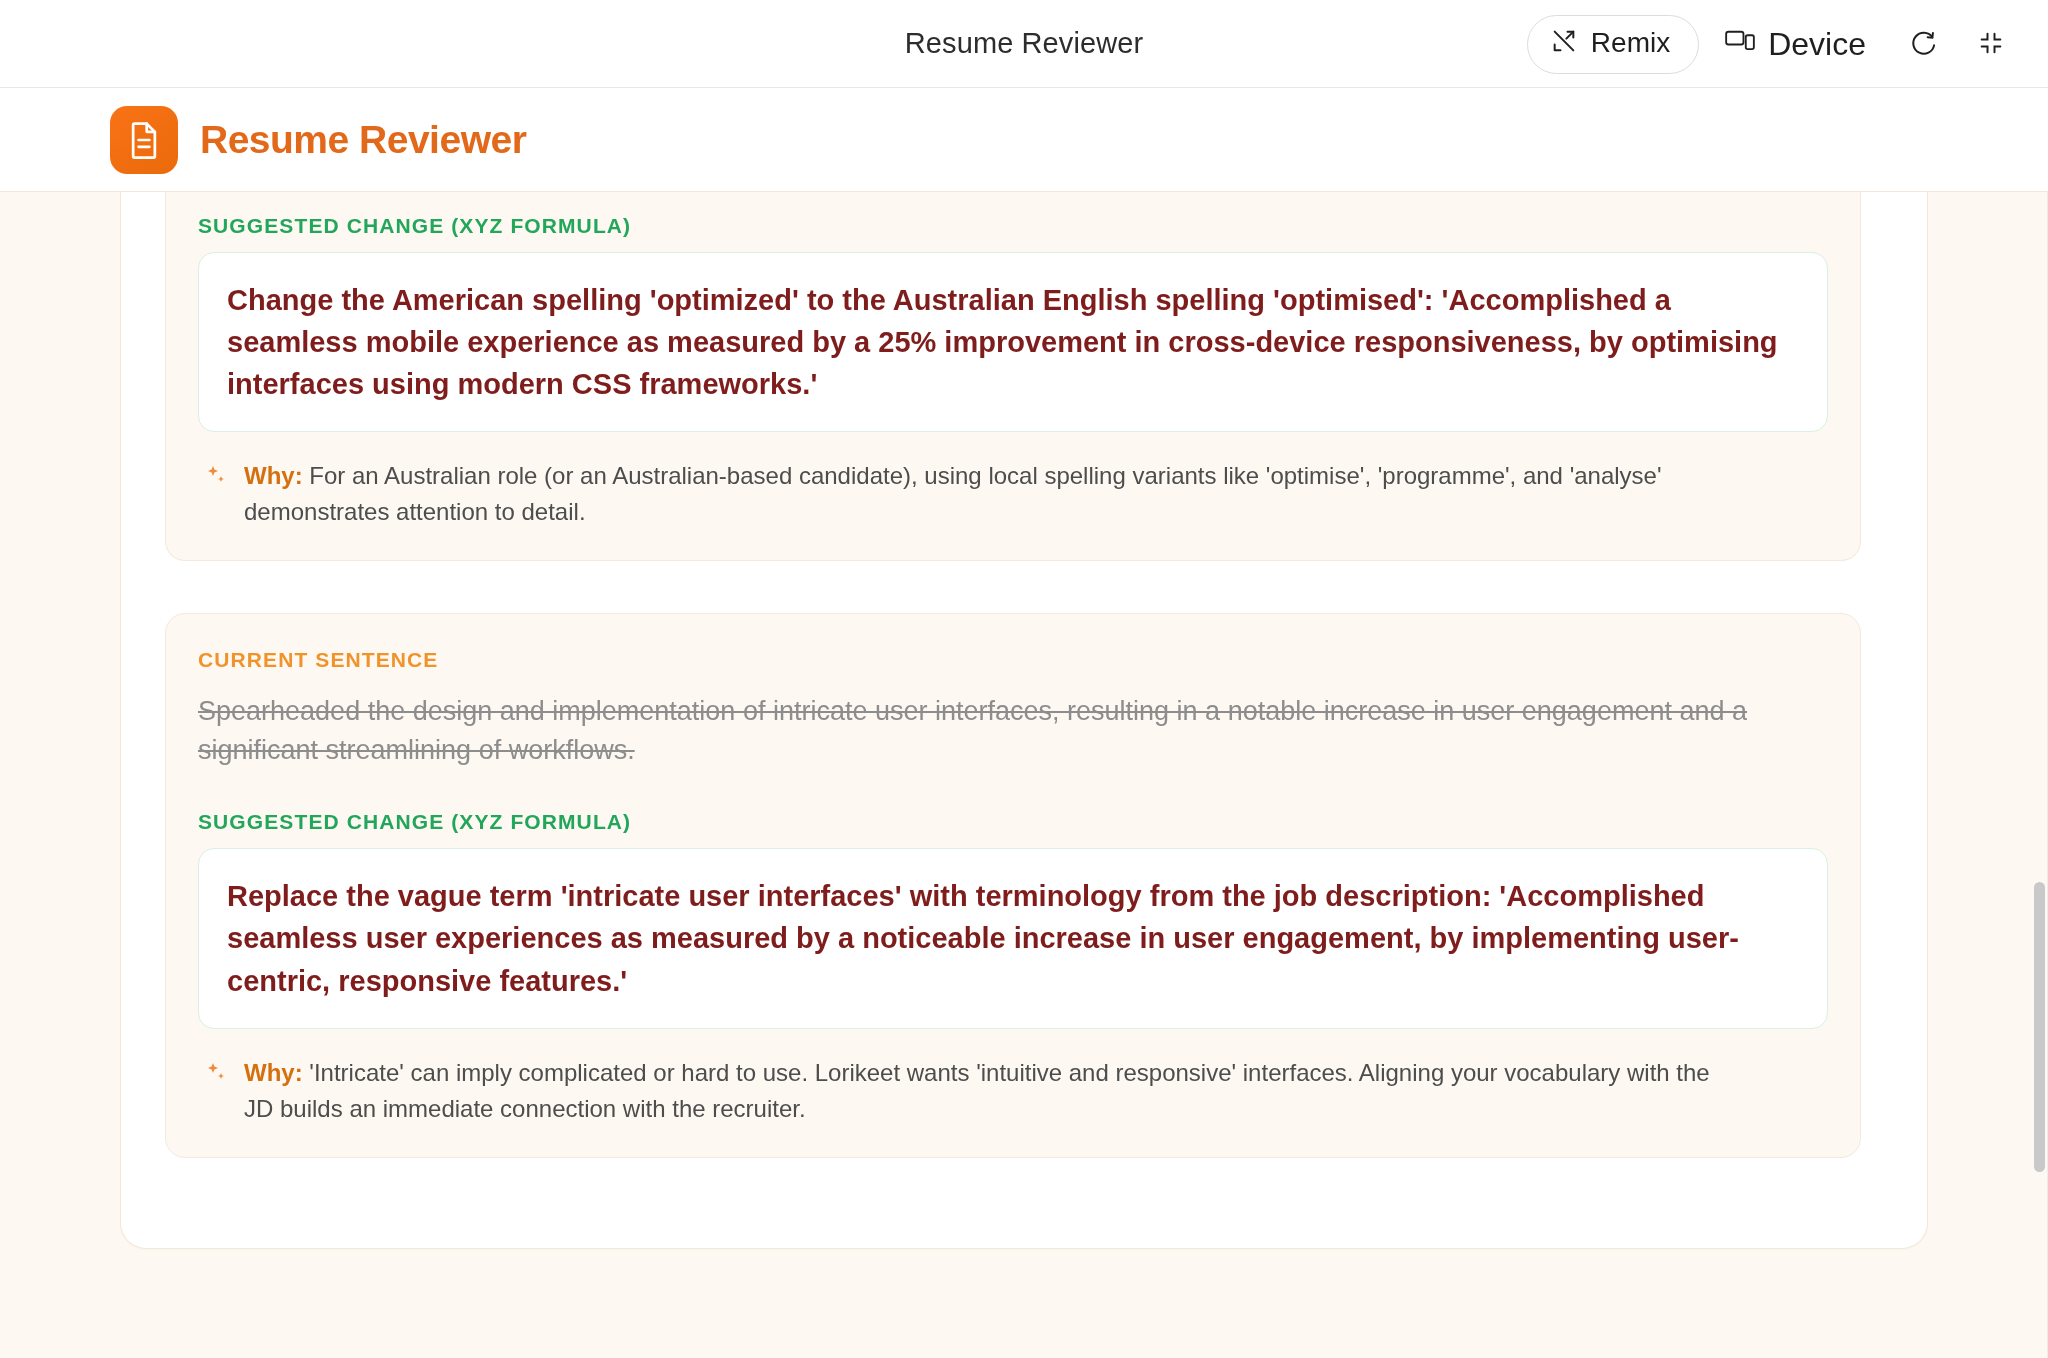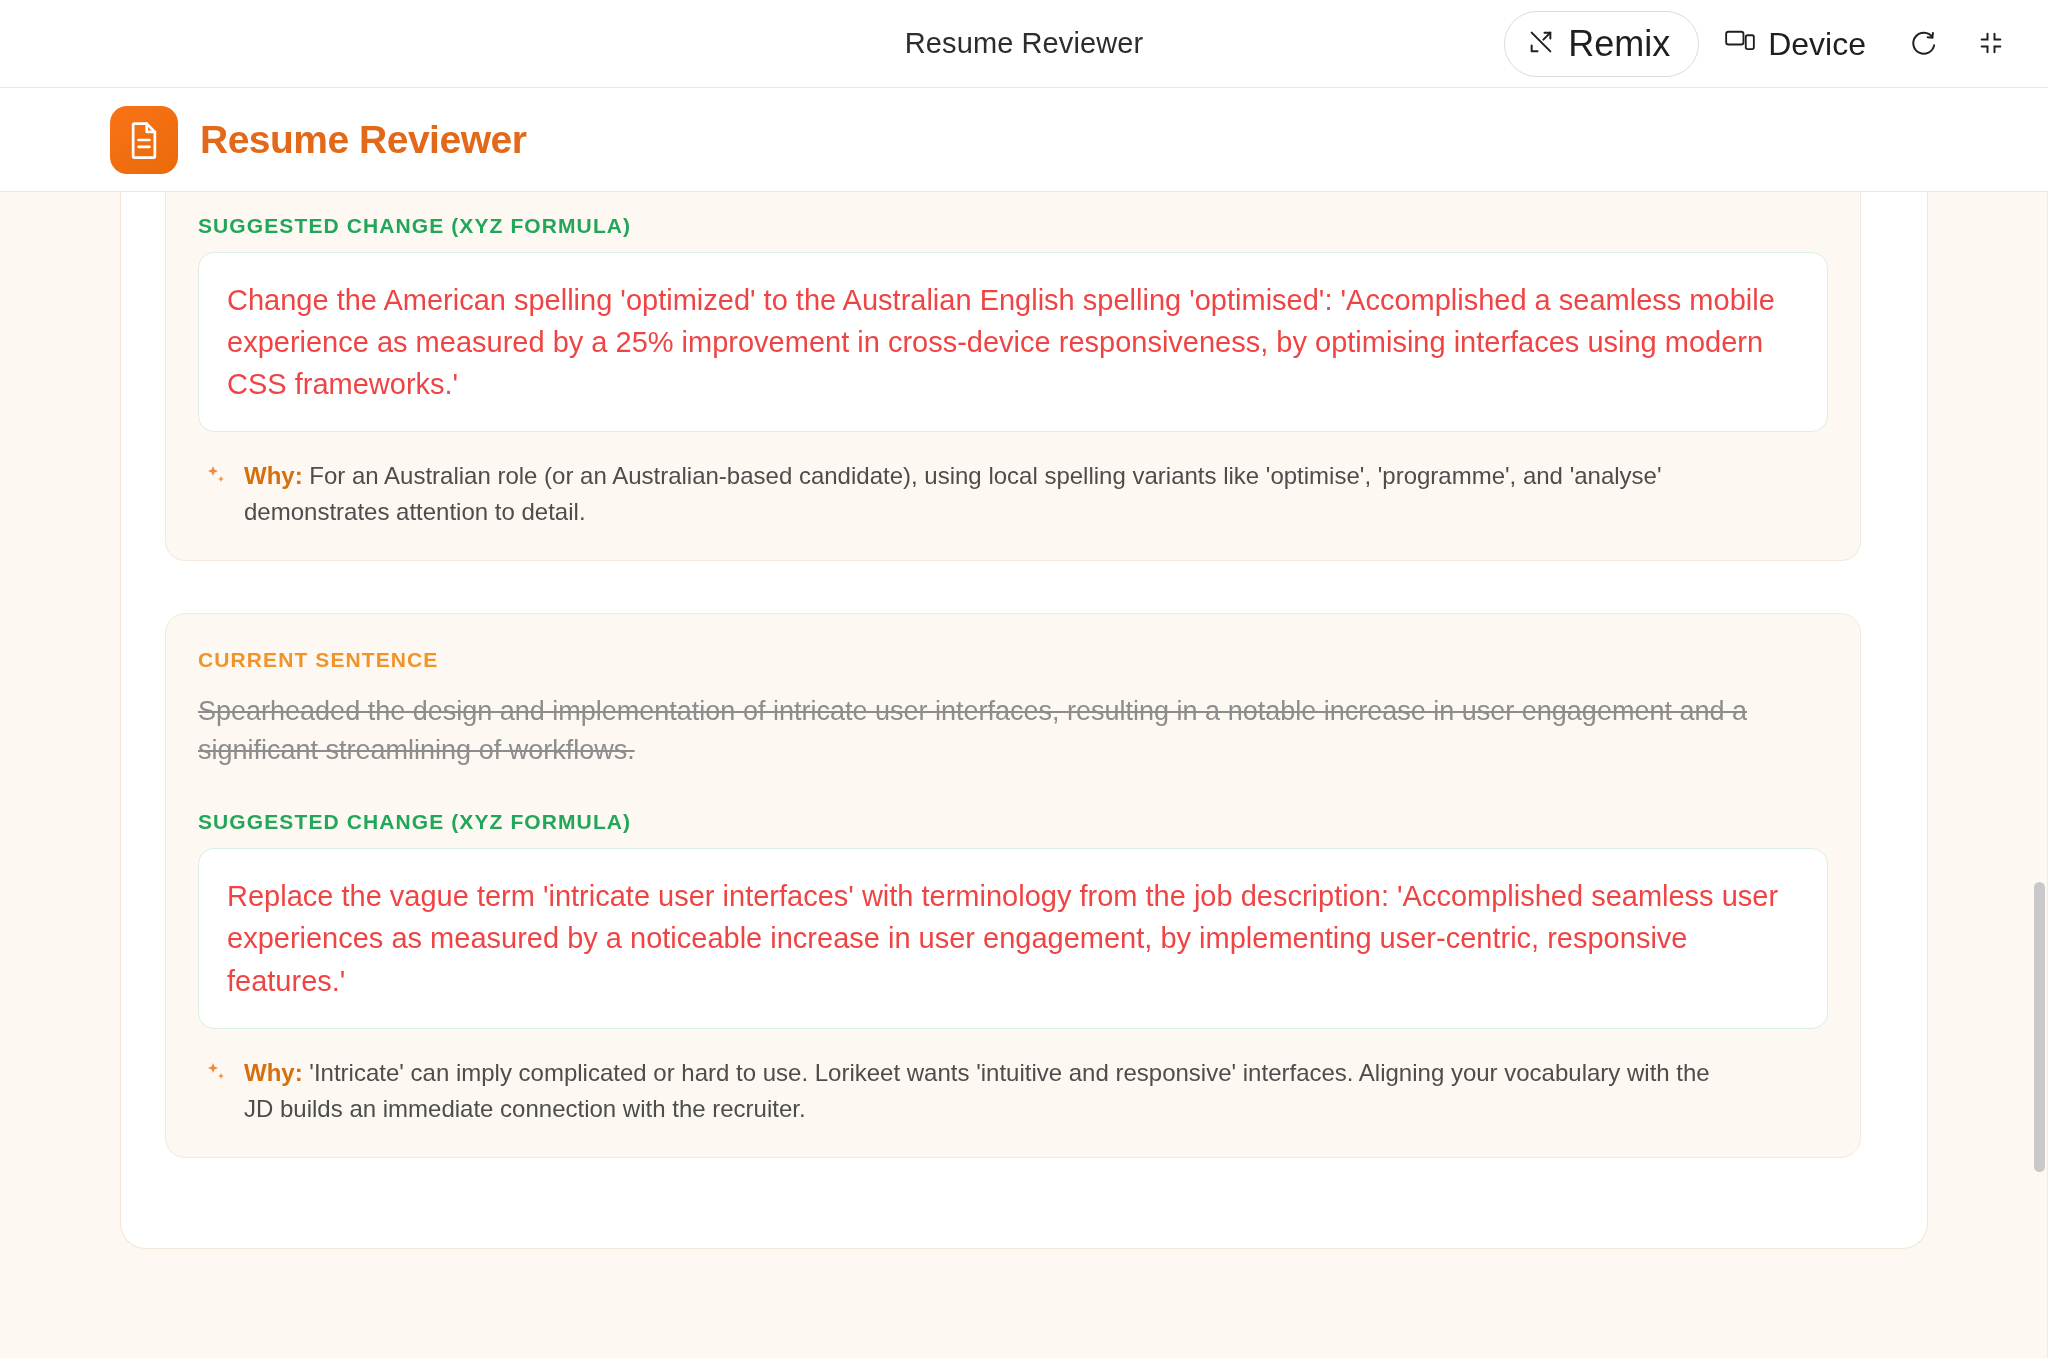--- a/index.html
+++ b/index.html
@@ -31,27 +31,26 @@
     position: absolute;
     right: 26px;
     top: 0;
     height: 88px;
     display: flex;
     align-items: center;
     gap: 6px;
   }
   .remix-btn {
     display: flex;
-    align-items: center;
     gap: 13px;
     border: 1px solid #dcdcdc;
     border-radius: 999px;
     padding: 11px 28px 11px 22px;
     background: #fff;
-    font-size: 36px;
+    font-size: 28px;
     color: #1f1f1f;
     cursor: pointer;
   }
   .device-btn {
     display: flex;
     align-items: center;
     gap: 13px;
     padding: 11px 20px;
     background: transparent;
     border: none;
@@ -173,22 +172,22 @@
   .suggestion-box {
     background: #ffffff;
     border: 1px solid #d9f0e2;
     border-radius: 16px;
     padding: 26px 28px;
     margin-bottom: 26px;
   }
   .suggestion-text {
     font-size: 29px;
     line-height: 1.45;
-    font-weight: normal;
-    color: #ef4444;
+    font-weight: bold;
+    color: #7f1d1d;
   }
   .why-row {
     display: flex;
     gap: 16px;
     align-items: flex-start;
     padding-left: 6px;
   }
   .why-icon {
     flex: 0 0 auto;
     margin-top: 6px;

